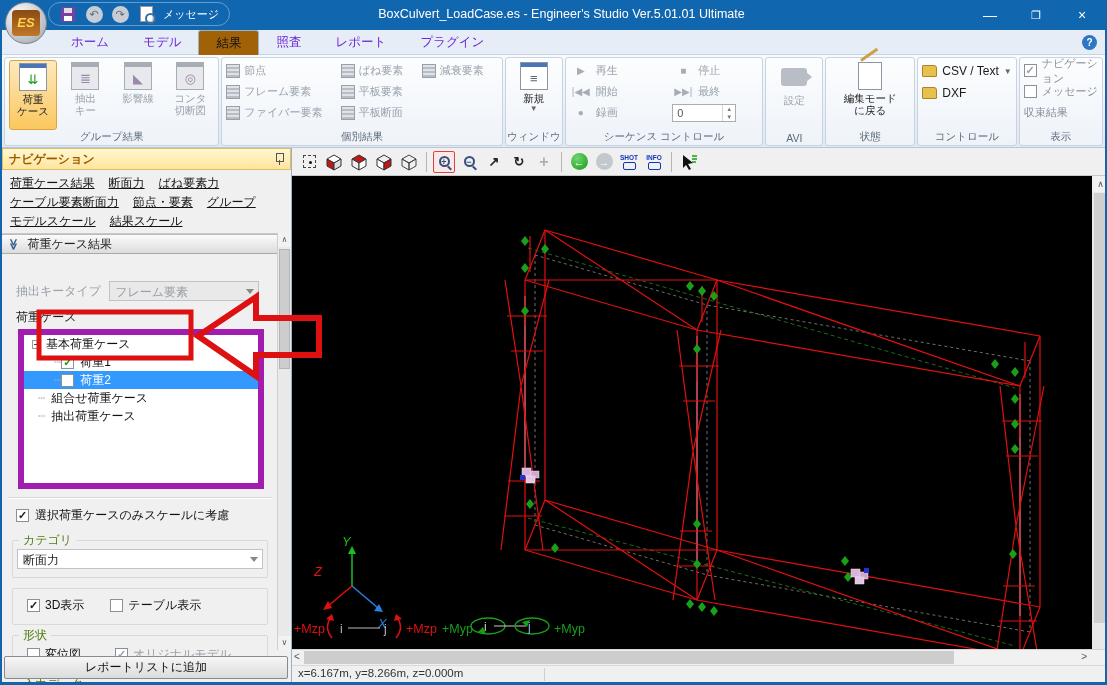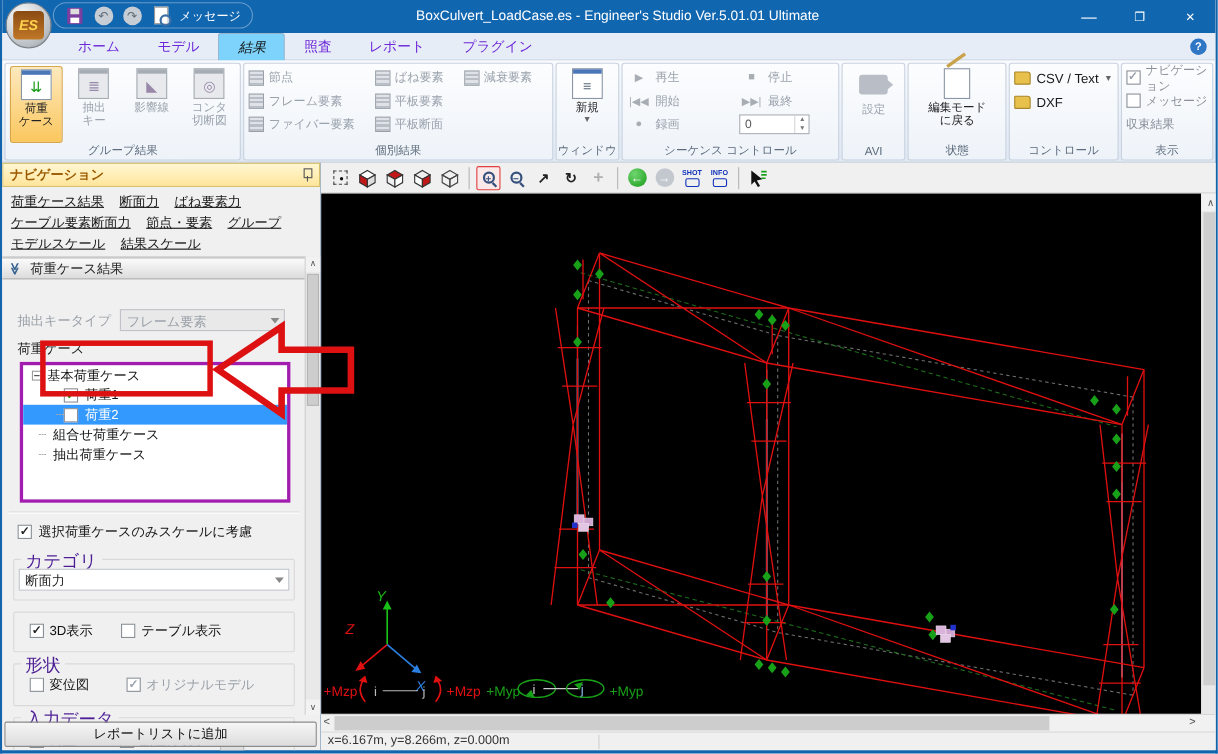--- a/index.html
+++ b/index.html
@@ -31,21 +31,21 @@
   .es-logo { position:absolute; left:3px; top:2px; width:42px; height:42px; border-radius:50%; z-index:20;
              background:radial-gradient(circle at 35% 30%, #fdfdfd, #b9bec4 70%, #8d939a);
              border:1px solid #7c8288; display:flex; align-items:center; justify-content:center; }
   .es-inner { width:28px; height:26px; background:linear-gradient(#8a4a12,#c07828); border-radius:4px;
               color:#ffd34d; font-weight:bold; font-style:italic; font-size:13px; text-align:center; line-height:26px; }
 
   
   .tabrow { position:absolute; left:0; top:30px; width:100%; height:25px; background:#e7edf6; border-bottom:1px solid #c9d4e2; }
   .tabs { position:absolute; left:52px; top:0; height:25px; display:flex; }
   .tab { padding:0 17px; line-height:25px; font-size:12.5px; color:#6d28d9; }
-  .tab.active { background:#7dd3fc; border:1px solid #9ab1cc; border-bottom:none; border-radius:3px 3px 0 0; color:#111;font-style:italic; }
+  .tab.active { background:#a16207; border:1px solid #9ab1cc; border-bottom:none; border-radius:3px 3px 0 0; color:#111; }
   .help-ic { position:absolute; right:8px; top:5px; width:15px; height:15px; border-radius:50%;
              background:#2f76c4; color:#fff; font-size:10px; font-weight:bold; text-align:center; line-height:15px; }
 
   
   .ribbon { position:absolute; left:0; top:55px; width:100%; height:93px;
             background:linear-gradient(#f8fafd,#e9eff7 60%,#dfe8f3); border-bottom:1px solid #b9c6d4; display:flex; }
   .rgroup { position:relative; height:89px; margin:2px 0 0 2px; padding:2px 4px 14px 4px;
             border:1px solid #c9d3df; border-radius:3px; background:linear-gradient(#fcfdfe,#eef3f9); }
   .rgroup-label { position:absolute; left:0; right:0; bottom:1px; text-align:center; font-size:10.5px; color:#5d6b7c; }
   .bigbtn { display:inline-flex; flex-direction:column; align-items:center; width:48px; height:70px;
@@ -102,34 +102,34 @@
   .nav-scroll .sb-dn { bottom:0; }
   .nav-scroll .sb-thumb { position:absolute; left:1px; top:16px; width:11px; height:120px; background:#cdcdcd; border:1px solid #b5b5b5; }
   .nav-content { position:absolute; left:0; top:127px; width:276px; bottom:30px; font-size:12px; }
   .row-extract { display:flex; align-items:center; gap:8px; margin:6px 0 0 14px; color:#9aa0a8; }
   .dd { position:relative; height:20px; border:1px solid #c0c4c9; background:#fff; font-size:12px;
         padding:2px 18px 0 5px; color:#222; }
   .dd.disabled { background:#e9e9e9; color:#9aa0a8; }
   .dd .dd-arrow { position:absolute; right:4px; top:7px; width:0; height:0;
         border-left:4px solid transparent; border-right:4px solid transparent; border-top:5px solid #888; }
   .lbl { margin:8px 0 3px 14px; color:#1a1a1a; }
-  .tree { position:relative; margin:2px 0 0 16px; width:246px; height:128px; background:#fff; border:3px solid #a21caf; overflow:hidden; }
+  .tree { position:relative; margin:2px 0 0 16px; width:246px; height:160px; background:#fff; border:6px solid #a21caf; overflow:hidden; }
   .trow { position:relative; height:18px; display:flex; align-items:center; font-size:12px; color:#111; }
   .trow .indent { display:inline-block; }
   .expander { width:9px; height:9px; border:1px solid #999; background:#fff; margin:0 5px 0 8px;
               position:relative; flex:0 0 auto; }
   .expander:before { content:""; position:absolute; left:1px; top:3px; width:5px; height:1px; background:#444; }
   .tcb { width:13px; height:13px; border:1px solid #8a9097; background:#fff; margin-right:6px;
          display:inline-flex; align-items:center; justify-content:center; flex:0 0 auto; }
   .trow.selected { background:#3399ff; color:#fff; }
   .dotline { color:#aaa; }
   .hr { border-top:1px solid #d7d7d7; border-bottom:1px solid #fff; margin:8px 6px 0 6px; }
   .chkrow { display:flex; align-items:center; gap:6px; margin:8px 0 0 14px; color:#111; }
   .groupbox { margin:10px 10px 0 10px; border:1px solid #d9d9d9; border-radius:2px; padding:4px 4px 8px 4px; position:relative; }
-  .gb-title { position:absolute; top:-9px; left:6px; background:#f0f0f0; padding:0 4px; font-size:16px; color:#4c1d95; }
+  .gb-title { position:absolute; top:-9px; left:6px; background:#f0f0f0; padding:0 4px; font-size:12px; color:#4d7c0f; }
   .inline-checks { display:flex; gap:26px; margin:10px 0 2px 10px; }
   .ichk { display:flex; align-items:center; gap:5px; color:#111; }
   .ichk.disabled { color:#9aa0a8; }
   .more-btn { width:22px; height:20px; background:#dfdfdf; border:1px solid #bdbdbd; color:#9a9a9a;
               font-size:10px; text-align:center; line-height:18px; margin-left:8px; }
   .report-btn { position:absolute; left:2px; bottom:3px; width:284px; height:23px;
                 background:linear-gradient(#f6f6f6,#dcdcdc); border:1px solid #8a8a8a; border-radius:2px;
                 font-size:12px; color:#111; text-align:center; line-height:21px; }
 
   

